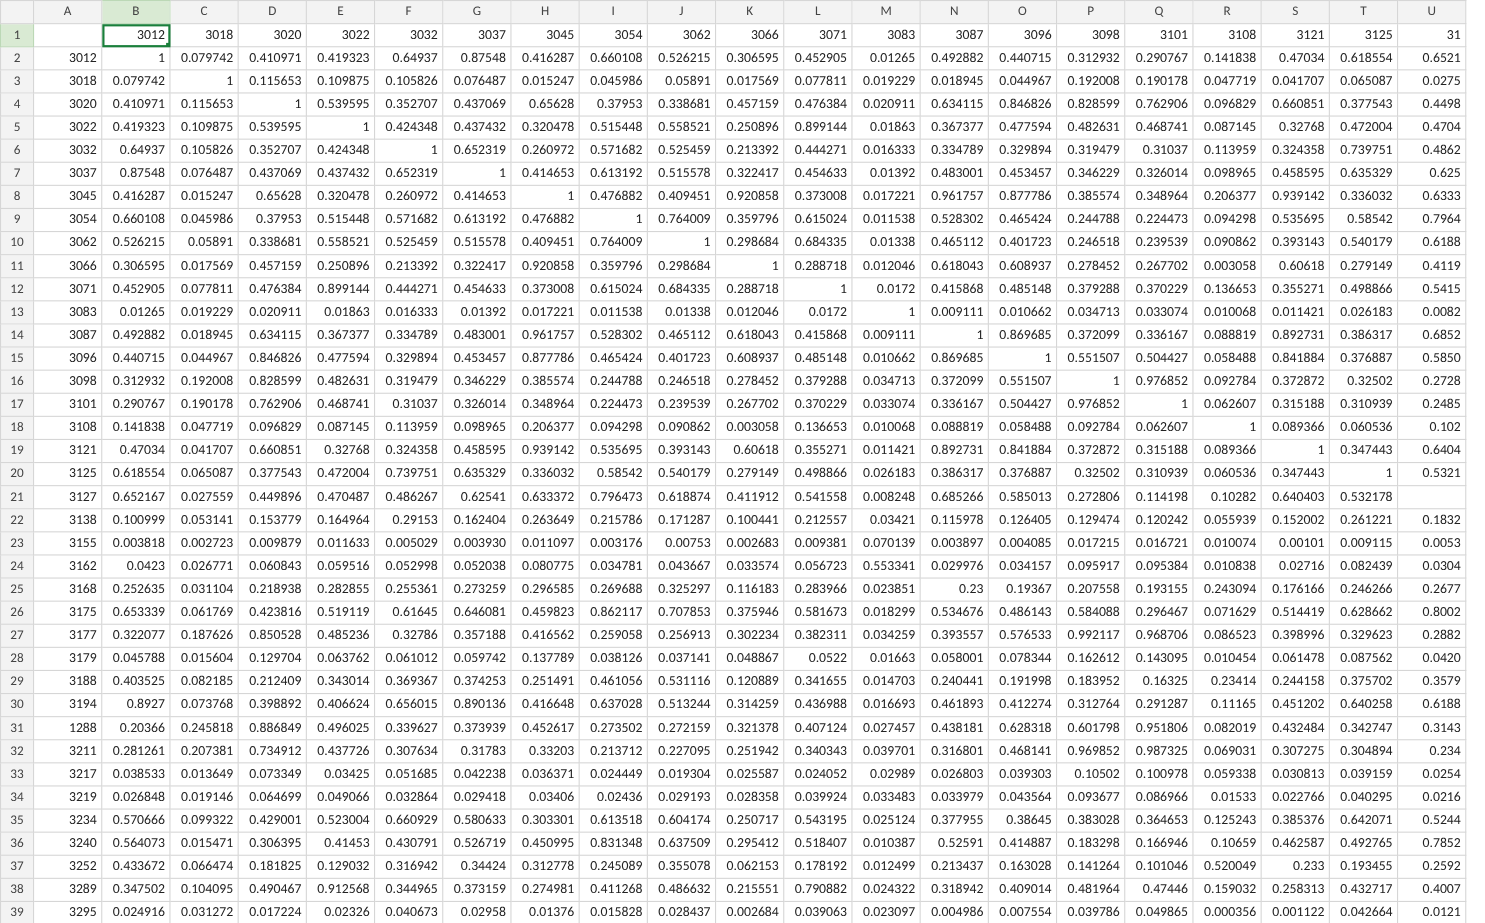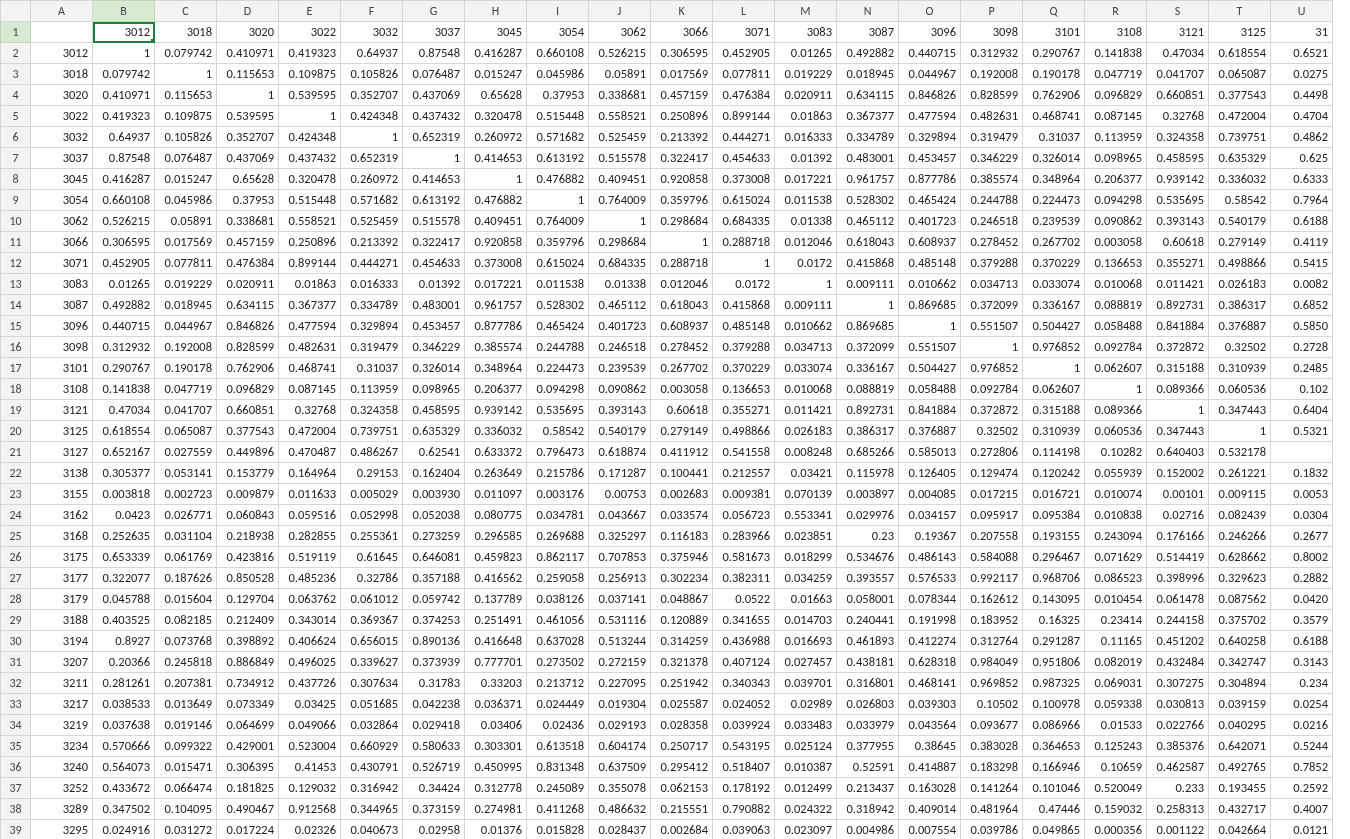--- a/index.html
+++ b/index.html
@@ -611,21 +611,21 @@
           <td class="cell">0.272806</td>
           <td class="cell">0.114198</td>
           <td class="cell">0.10282</td>
           <td class="cell">0.640403</td>
           <td class="cell">0.532178</td>
           <td class="cell"></td>
         </tr>
         <tr>
           <th class="row-header">22</th>
           <td class="cell">3138</td>
-          <td class="cell">0.305377</td>
+          <td class="cell">0.100999</td>
           <td class="cell">0.053141</td>
           <td class="cell">0.153779</td>
           <td class="cell">0.164964</td>
           <td class="cell">0.29153</td>
           <td class="cell">0.162404</td>
           <td class="cell">0.263649</td>
           <td class="cell">0.215786</td>
           <td class="cell">0.171287</td>
           <td class="cell">0.100441</td>
           <td class="cell">0.212557</td>
@@ -826,36 +826,36 @@
           <td class="cell">0.412274</td>
           <td class="cell">0.312764</td>
           <td class="cell">0.291287</td>
           <td class="cell">0.11165</td>
           <td class="cell">0.451202</td>
           <td class="cell">0.640258</td>
           <td class="cell">0.6188</td>
         </tr>
         <tr>
           <th class="row-header">31</th>
-          <td class="cell">3207</td>
+          <td class="cell">1288</td>
           <td class="cell">0.20366</td>
           <td class="cell">0.245818</td>
           <td class="cell">0.886849</td>
           <td class="cell">0.496025</td>
           <td class="cell">0.339627</td>
           <td class="cell">0.373939</td>
-          <td class="cell">0.777701</td>
+          <td class="cell">0.452617</td>
           <td class="cell">0.273502</td>
           <td class="cell">0.272159</td>
           <td class="cell">0.321378</td>
           <td class="cell">0.407124</td>
           <td class="cell">0.027457</td>
           <td class="cell">0.438181</td>
           <td class="cell">0.628318</td>
-          <td class="cell">0.984049</td>
+          <td class="cell">0.601798</td>
           <td class="cell">0.951806</td>
           <td class="cell">0.082019</td>
           <td class="cell">0.432484</td>
           <td class="cell">0.342747</td>
           <td class="cell">0.3143</td>
         </tr>
         <tr>
           <th class="row-header">32</th>
           <td class="cell">3211</td>
           <td class="cell">0.281261</td>
@@ -899,21 +899,21 @@
           <td class="cell">0.10502</td>
           <td class="cell">0.100978</td>
           <td class="cell">0.059338</td>
           <td class="cell">0.030813</td>
           <td class="cell">0.039159</td>
           <td class="cell">0.0254</td>
         </tr>
         <tr>
           <th class="row-header">34</th>
           <td class="cell">3219</td>
-          <td class="cell">0.037638</td>
+          <td class="cell">0.026848</td>
           <td class="cell">0.019146</td>
           <td class="cell">0.064699</td>
           <td class="cell">0.049066</td>
           <td class="cell">0.032864</td>
           <td class="cell">0.029418</td>
           <td class="cell">0.03406</td>
           <td class="cell">0.02436</td>
           <td class="cell">0.029193</td>
           <td class="cell">0.028358</td>
           <td class="cell">0.039924</td>

